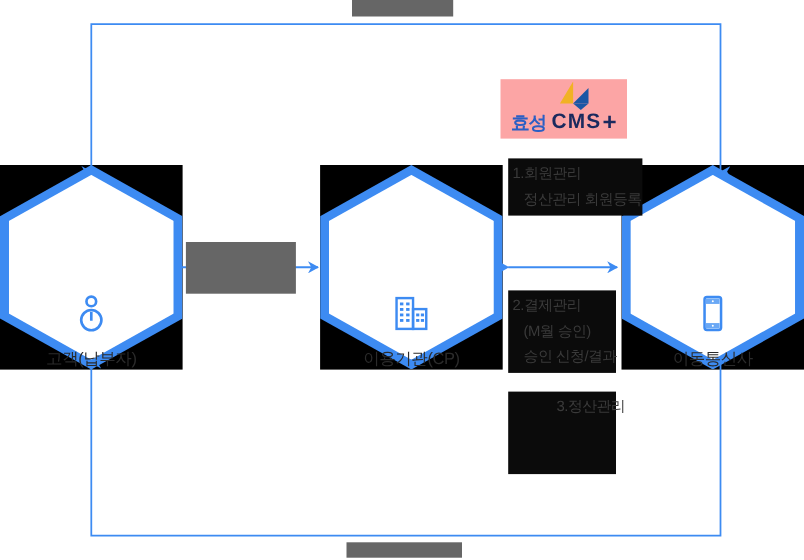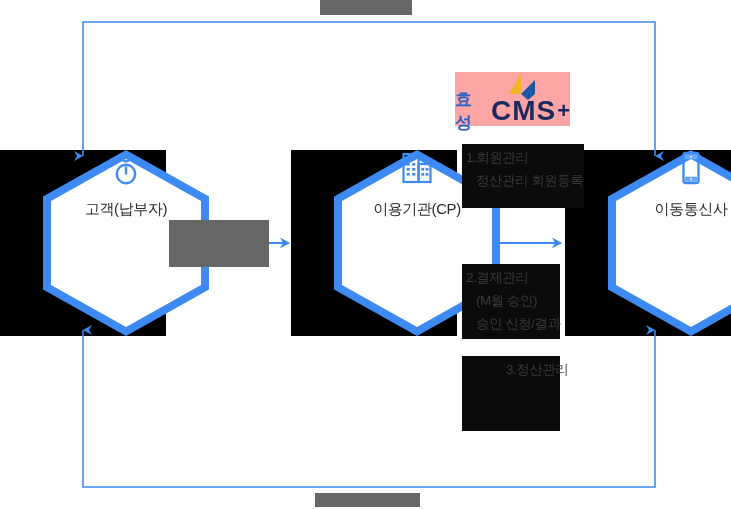--- a/index.html
+++ b/index.html
@@ -30,22 +30,21 @@
   }
 
   
   .hex {
     position: absolute;
     width: 166px;
     height: 186px;
     display: flex;
     flex-direction: column;
     align-items: center;
-    justify-content: flex-start;
-    margin-left: 43px;
+    justify-content: flex-end;
   }
   .hex .hex-outer {
     position: absolute;
     left: 0; top: 0;
     width: 166px; height: 186px;
     background: #3d8bf2;
     clip-path: polygon(50% 0%, 100% 25%, 100% 75%, 50% 100%, 0% 75%, 0% 25%);
   }
   .hex .hex-inner {
     position: absolute;
@@ -122,21 +121,21 @@
     align-items: center;
     justify-content: center;
   }
   #logo-hs {
     font-size: 17px;
     font-weight: bold;
     color: #2b5fc4;
     letter-spacing: -1px;
   }
   #logo-cms {
-    font-size: 28px;
+    font-size: 19px;
     font-weight: bold;
     color: #1b2a5e;
     letter-spacing: 1px;
     margin-left: 5px;
   }
   #logo-plus {
     font-size: 22px;
     font-weight: bold;
     color: #1b2a5e;
     margin-left: 1px;
@@ -248,21 +247,21 @@
       <path d="M14,20 L28,6 L28,20 Z" fill="#1b57a5"></path>
       <path d="M14,20 L28,20 L21,26 Z" fill="#1b57a5"></path>
     </svg>
     <div id="logo-word">
       <span id="logo-hs">효성</span>
       <span id="logo-cms">CMS</span>
       <span id="logo-plus">+</span>
     </div>
   </div>
 
-  <div class="step" style="left:462px; top:144px; width:122px; height:64px;">
+  <div class="step" style="left:462px; top:144px; width:122px; height:52px;">
     <span class="step-line">1.회원관리</span>
     <span class="step-line indent">정산관리 회원등록</span>
   </div>
 
   <div class="step" style="left:462px; top:264px; width:98px; height:75px;">
     <span class="step-line">2.결제관리</span>
     <span class="step-line indent">(M월 승인)</span>
     <span class="step-line indent">승인 신청/결과</span>
   </div>
 

